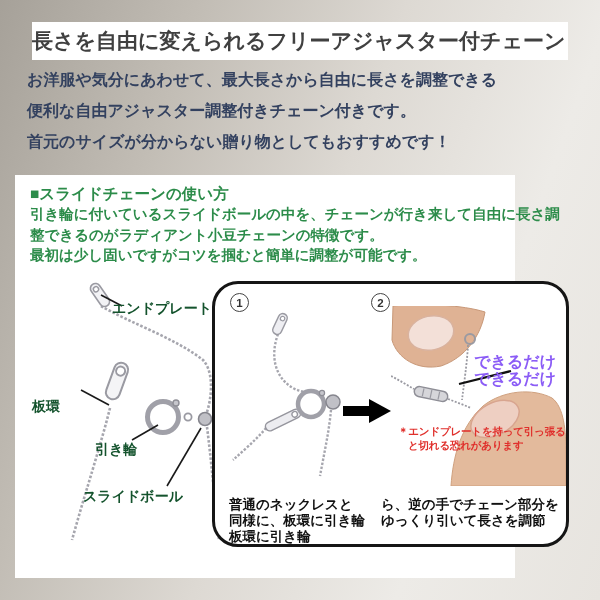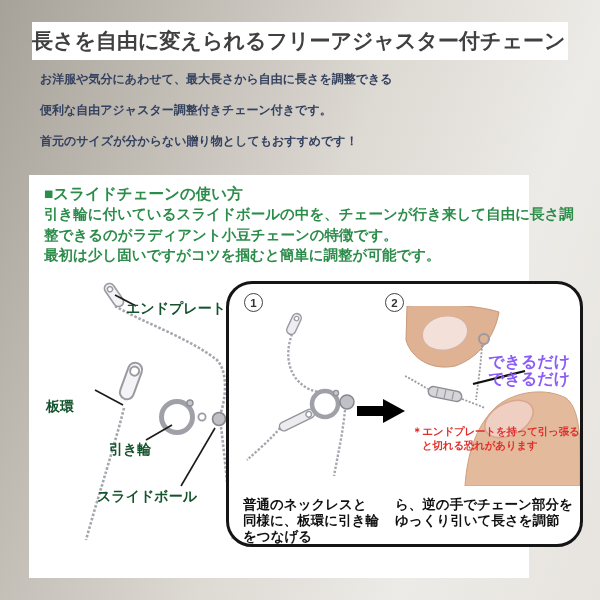--- a/index.html
+++ b/index.html
@@ -2,23 +2,23 @@
 <html><head>
 <meta charset="utf-8">
 <style>
   html,body{margin:0;padding:0;}
   body{font-family:"Liberation Sans","DejaVu Sans",sans-serif;}
   .screen{position:relative;width:600px;height:600px;overflow:hidden;
     background:linear-gradient(110deg,#a6a199 0%,#c2bdb5 25%,#ddd9d3 50%,#edebe7 75%,#e7e4df 100%);}
   .banner{position:absolute;left:32px;top:22px;width:536px;height:38px;background:#ffffff;
     display:flex;align-items:center;justify-content:flex-start;
     font-size:21px;font-weight:700;color:#404040;white-space:nowrap;}
-  .intro{position:absolute;left:27px;top:64px;font-size:12px;font-weight:600;
-    color:#33415f;line-height:31px;white-space:nowrap;margin-left:13px;}
-  .content-box{position:absolute;left:29px;top:175px;width:500px;height:403px;background:#ffffff;}
+  .intro{position:absolute;left:27px;top:64px;font-size:16px;font-weight:600;
+    color:#33415f;line-height:31px;white-space:nowrap;}
+  .content-box{position:absolute;left:15px;top:175px;width:500px;height:403px;background:#ffffff;}
   .howto{position:absolute;left:15px;top:8px;color:#2c8c4a;white-space:nowrap;}
   .howto .hd{font-size:15.5px;font-weight:700;line-height:21px;}
   .howto .ln{font-size:14.5px;font-weight:600;line-height:20.5px;}
   .diagram-svg{position:absolute;left:10px;top:103px;width:205px;height:292px;}
   .part-label{position:absolute;font-size:14px;font-weight:600;color:#14532d;white-space:nowrap;}
   .lbl-endplate{left:97px;top:125px;}
   .lbl-flatring{left:17px;top:208px;margin-top:15px;}
   .lbl-clasp{left:80px;top:266px;}
   .lbl-slideball{left:62px;top:313px;margin-left:6px;}
   .step-box{position:absolute;left:197px;top:106px;width:357px;height:266px;box-sizing:border-box;
@@ -160,21 +160,21 @@
       </div>
 
       <div class="warning">
         <div>＊エンドプレートを持って引っ張る</div>
         <div class="w2">と切れる恐れがあります</div>
       </div>
 
       <div class="caption cap1">
         <div>普通のネックレスと</div>
         <div>同様に、板環に引き輪</div>
-        <div>をつなげる</div>
+        <div>板環に引き輪</div>
       </div>
 
       <div class="caption cap2">
         <div>ら、逆の手でチェーン部分を</div>
         <div>ゆっくり引いて長さを調節</div>
       </div>
 
     </div>
   </div>
 </div>

